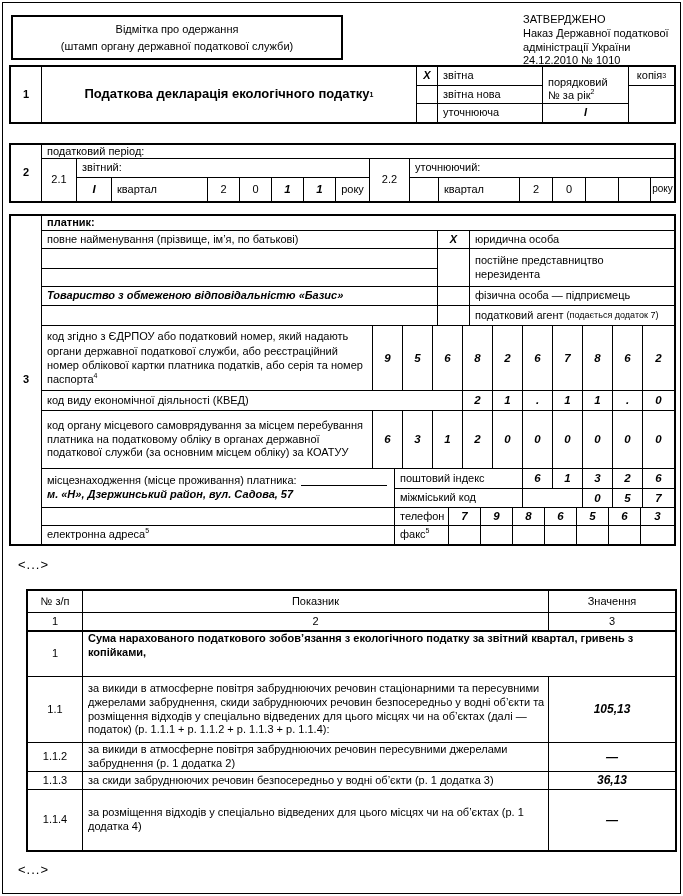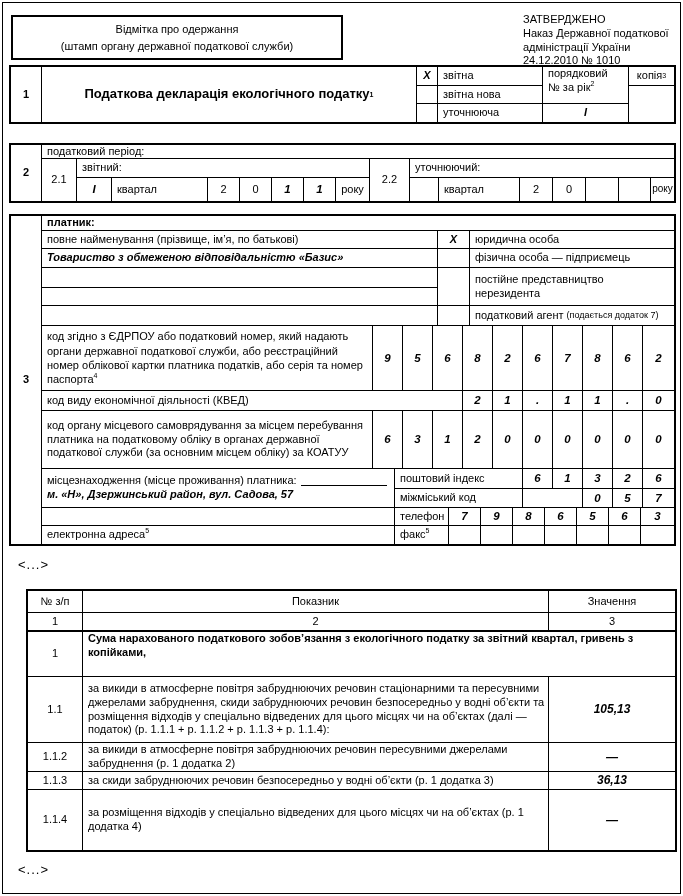--- a/index.html
+++ b/index.html
@@ -60,21 +60,21 @@
       <div class="bb c bi" style="flex:1">Х</div>
       <div class="bb c bi" style="flex:1"></div>
       <div class="c bi" style="flex:1"></div>
     </div>
     <div class="col br" style="width:105px">
       <div class="bb v p4" style="flex:1">звітна</div>
       <div class="bb v p4" style="flex:1">звітна нова</div>
       <div class="v p4" style="flex:1">уточнююча</div>
     </div>
     <div class="col br" style="width:86px">
-      <div class="bb p4" style="flex:2;display:flex;flex-direction:column;justify-content:flex-start">
+      <div class="bb p4" style="flex:2;display:flex;flex-direction:column;justify-content:flex-end">
         <div>порядковий</div>
         <div><span>№ за рік</span><sup>2</sup></div>
       </div>
       <div class="c bi" style="flex:1">І</div>
     </div>
     <div class="col" style="flex:1">
       <div class="bb c" style="flex:1">
         <span>копія</span>
           <sup>3</sup>
       </div>
@@ -121,33 +121,33 @@
     <div class="numcol br c b">3</div>
     <div class="col" style="flex:1">
       <div class="bb v p4 b" style="height:15px">платник:</div>
 
       <div class="r bb" style="height:18px">
         <div class="br v p4" style="width:396px">повне найменування (прізвище, ім’я, по батькові)</div>
         <div class="br c bi" style="width:32px">Х</div>
         <div class="v p4" style="flex:1">юридична особа</div>
       </div>
 
+      <div class="r bb" style="height:38px">
+        <div class="col br" style="width:396px">
+          <div class="bb" style="height:20px"></div>
+          <div style="flex:1"></div>
+        </div>
+        <div class="br" style="width:32px"></div>
+        <div class="v p4" style="flex:1">постійне представництво нерезидента</div>
+      </div>
+
       <div class="r bb" style="height:19px">
         <div class="br v p4 bi" style="width:396px">Товариство з обмеженою відповідальністю «Базис»</div>
         <div class="br" style="width:32px"></div>
         <div class="v p4" style="flex:1">фізична особа — підприємець</div>
-      </div>
-
-      <div class="r bb" style="height:38px">
-        <div class="col br" style="width:396px">
-          <div class="bb" style="height:20px"></div>
-          <div style="flex:1"></div>
-        </div>
-        <div class="br" style="width:32px"></div>
-        <div class="v p4" style="flex:1">постійне представництво нерезидента</div>
       </div>
 
       <div class="r bb" style="height:20px">
         <div class="br" style="width:396px"></div>
         <div class="br" style="width:32px"></div>
         <div class="v p4" style="flex:1">
           <span>податковий агент</span>&nbsp;<span class="small9">(подається додаток 7)</span>
         </div>
       </div>
 
@@ -257,21 +257,21 @@
       <div class="br c" style="width:466px">Показник</div>
       <div class="c" style="flex:1">Значення</div>
     </div>
     <div class="r bb2" style="height:19px">
       <div class="br c" style="width:55px">1</div>
       <div class="br c" style="width:466px">2</div>
       <div class="c" style="flex:1">3</div>
     </div>
     <div class="r bb" style="height:45px">
       <div class="br c" style="width:55px">1</div>
-      <div class="p4" style="flex:1;display:flex;flex-direction:column;justify-content:flex-start">
+      <div class="p4" style="flex:1;display:flex;flex-direction:row;justify-content:flex-end">
         <span class="b">Сума нарахованого податкового зобов’язання з екологічного податку за звітний квартал, гривень з копійками,</span>
       </div>
     </div>
     <div class="r bb" style="height:66px">
       <div class="br c" style="width:55px">1.1</div>
       <div class="br v p4" style="width:466px">за викиди в атмосферне повітря забруднюючих речовин стаціонарними та пересувними джерелами забруднення, скиди забруднюючих речовин безпосередньо у водні об’єкти та розміщення відходів у спеціально відведених для цього місцях чи на об’єктах (далі — податок) (р. 1.1.1 + р. 1.1.2 + р. 1.1.3 + р. 1.1.4):</div>
       <div class="c val" style="flex:1">105,13</div>
     </div>
     <div class="r bb" style="height:29px">
       <div class="br c" style="width:55px">1.1.2</div>

